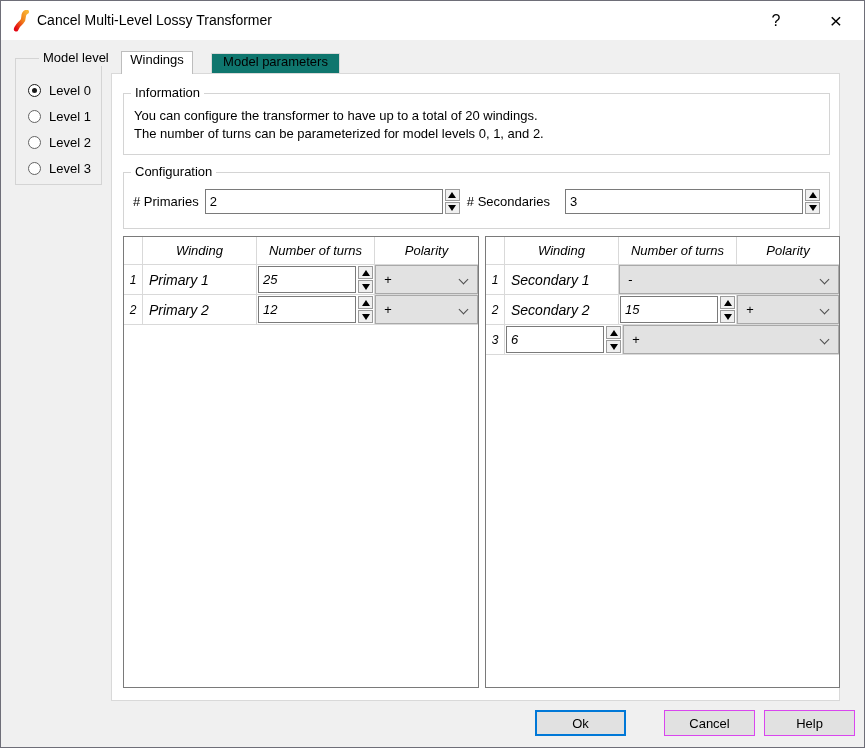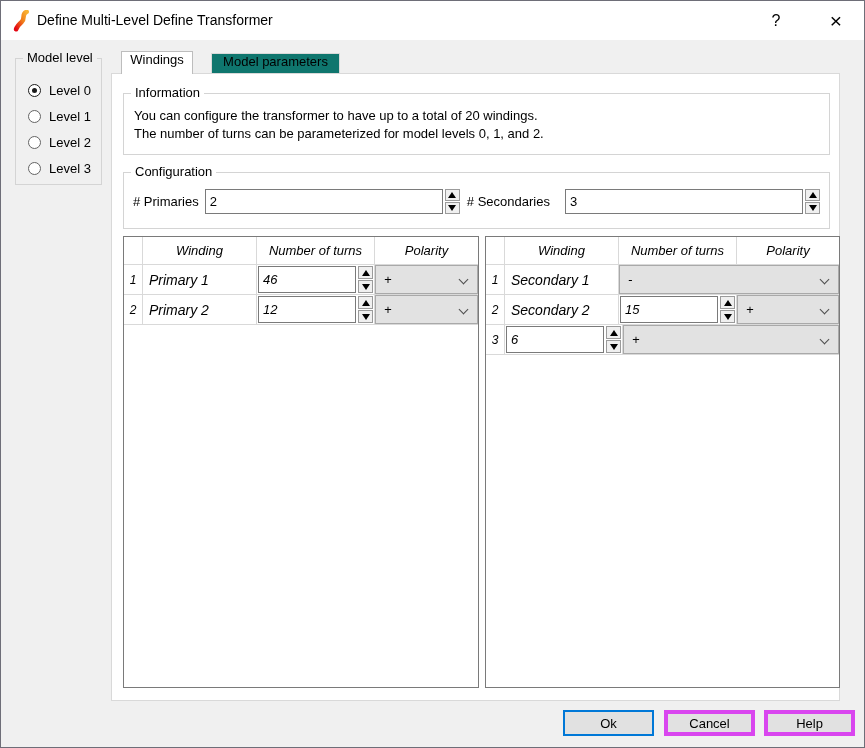--- a/index.html
+++ b/index.html
@@ -11,21 +11,21 @@
   .app-icon { position:absolute; left:11px; top:9px; width:22px; height:22px; }
   .title { position:absolute; left:36px; top:11px; font-size:14px; color:#000; white-space:nowrap; }
   .tb-btn { position:absolute; top:0; width:46px; height:39px; display:flex; align-items:center; justify-content:center; color:#000; cursor:default; }
   .tb-help { right:65px; font-size:16px; }
   .tb-close { right:5px; font-size:21px; font-weight:300; }
 
   
   .groupbox { position:absolute; border:1px solid #d4d4d4; }
   .gb-label { position:absolute; top:-9px; left:7px; padding:0 4px; line-height:16px; white-space:nowrap; }
   .gb-gray  { background:#f0f0f0; }
-  .gb-gray .gb-label { background:#f0f0f0; }
+  .gb-gray .gb-label { background:#f0f0f0;margin-left:16px; }
   .gb-white { background:#ffffff; }
   .gb-white .gb-label { background:#ffffff; }
 
   
   .model-level { left:14px; top:57px; width:87px; height:127px; }
   .radio-col { position:absolute; left:12px; top:18px; }
   .radio-row { display:flex; align-items:center; height:26px; cursor:default; }
   .rb { position:relative; width:13px; height:13px; border:1px solid #646464; border-radius:50%; background:#fff; margin-right:8px; flex:0 0 auto; }
   .rb.sel { border-color:#1b1b1b; }
   .rbdot { position:absolute; left:3px; top:3px; width:5px; height:5px; border-radius:50%; background:#1b1b1b; }
@@ -66,22 +66,22 @@
   .c-num { width:19px; justify-content:center; border-right:1px solid #d9d9d9; font-size:12px; }
   .c-wind { width:114px; padding-left:6px; border-right:1px solid #d9d9d9; font-size:14px; }
   .c-turns { width:118px; border-right:1px solid #d9d9d9; }
   .c-pol { flex:1; }
   .hrow .cell { justify-content:center; padding:0; font-size:13px; }
   .c-turns .spin { flex:1; margin:1px 1px; height:27px; }
   .combo { flex:1; align-self:stretch; background:#e2e2e2; border:1px solid #a9a9a9; display:flex; align-items:center; padding:0 8px; position:relative; cursor:default; }
   .chev { position:absolute; right:10px; top:10px; width:7px; height:7px; border-right:1px solid #4d4d4d; border-bottom:1px solid #4d4d4d; transform:rotate(45deg); }
 
   
-  .btn { position:absolute; top:709px; width:91px; height:26px; background:#e1e1e1; border:4px solid #d946ef; display:flex; align-items:center; justify-content:center; cursor:default; }
-  .btn-ok { left:562px; border:2px solid #0078d7; }
+  .btn { position:absolute; top:709px; width:91px; height:26px; background:#e1e1e1; border:1px solid #d946ef; display:flex; align-items:center; justify-content:center; cursor:default; }
+  .btn-ok { left:534px; border:2px solid #0078d7; }
   .btn-cancel { left:663px; }
   .btn-help { left:763px; }
 </style>
 </head>
 <body>
 
 <div class="dialog">
 
   <div class="titlebar">
     <span class="app-icon">
@@ -89,21 +89,21 @@
         <defs>
           <linearGradient id="lg" x1="1" y1="0" x2="0" y2="1">
             <stop offset="0" stop-color="#f9b233"></stop>
             <stop offset="0.45" stop-color="#f07f1a"></stop>
             <stop offset="1" stop-color="#e30613"></stop>
           </linearGradient>
         </defs>
         <path d="M16 2 C 10 4 15 9 10.5 13 C 7 16 5.5 17.5 4.5 21" fill="none" stroke="url(#lg)" stroke-width="5" stroke-linecap="round"></path>
       </svg>
     </span>
-    <span class="title">Define Multi-Level Define Transformer</span>
+    <span class="title">Cancel Multi-Level Lossy Transformer</span>
     <span class="tb-btn tb-help">?</span>
     <span class="tb-btn tb-close">×</span>
   </div>
 
   <div class="groupbox gb-gray model-level">
     <span class="gb-label">Model level</span>
     <div class="radio-col">
       <div class="radio-row">
         <span class="rb sel">
             <span class="rbdot"></span>
@@ -178,21 +178,21 @@
         <div class="cell c-wind">Winding</div>
         <div class="cell c-turns">Number of turns</div>
         <div class="cell c-pol">Polarity</div>
       </div>
 
       <div class="trow drow">
         <div class="cell c-num">1</div>
         <div class="cell c-wind">Primary 1</div>
         <div class="cell c-turns">
           <div class="spin">
-            <div class="fld">46</div>
+            <div class="fld">25</div>
             <div class="spinbtns">
               <div class="sb">
                   <span class="tri-up"></span>
                 </div>
               <div class="sb">
                   <span class="tri-dn"></span>
                 </div>
             </div>
           </div>
         </div>

